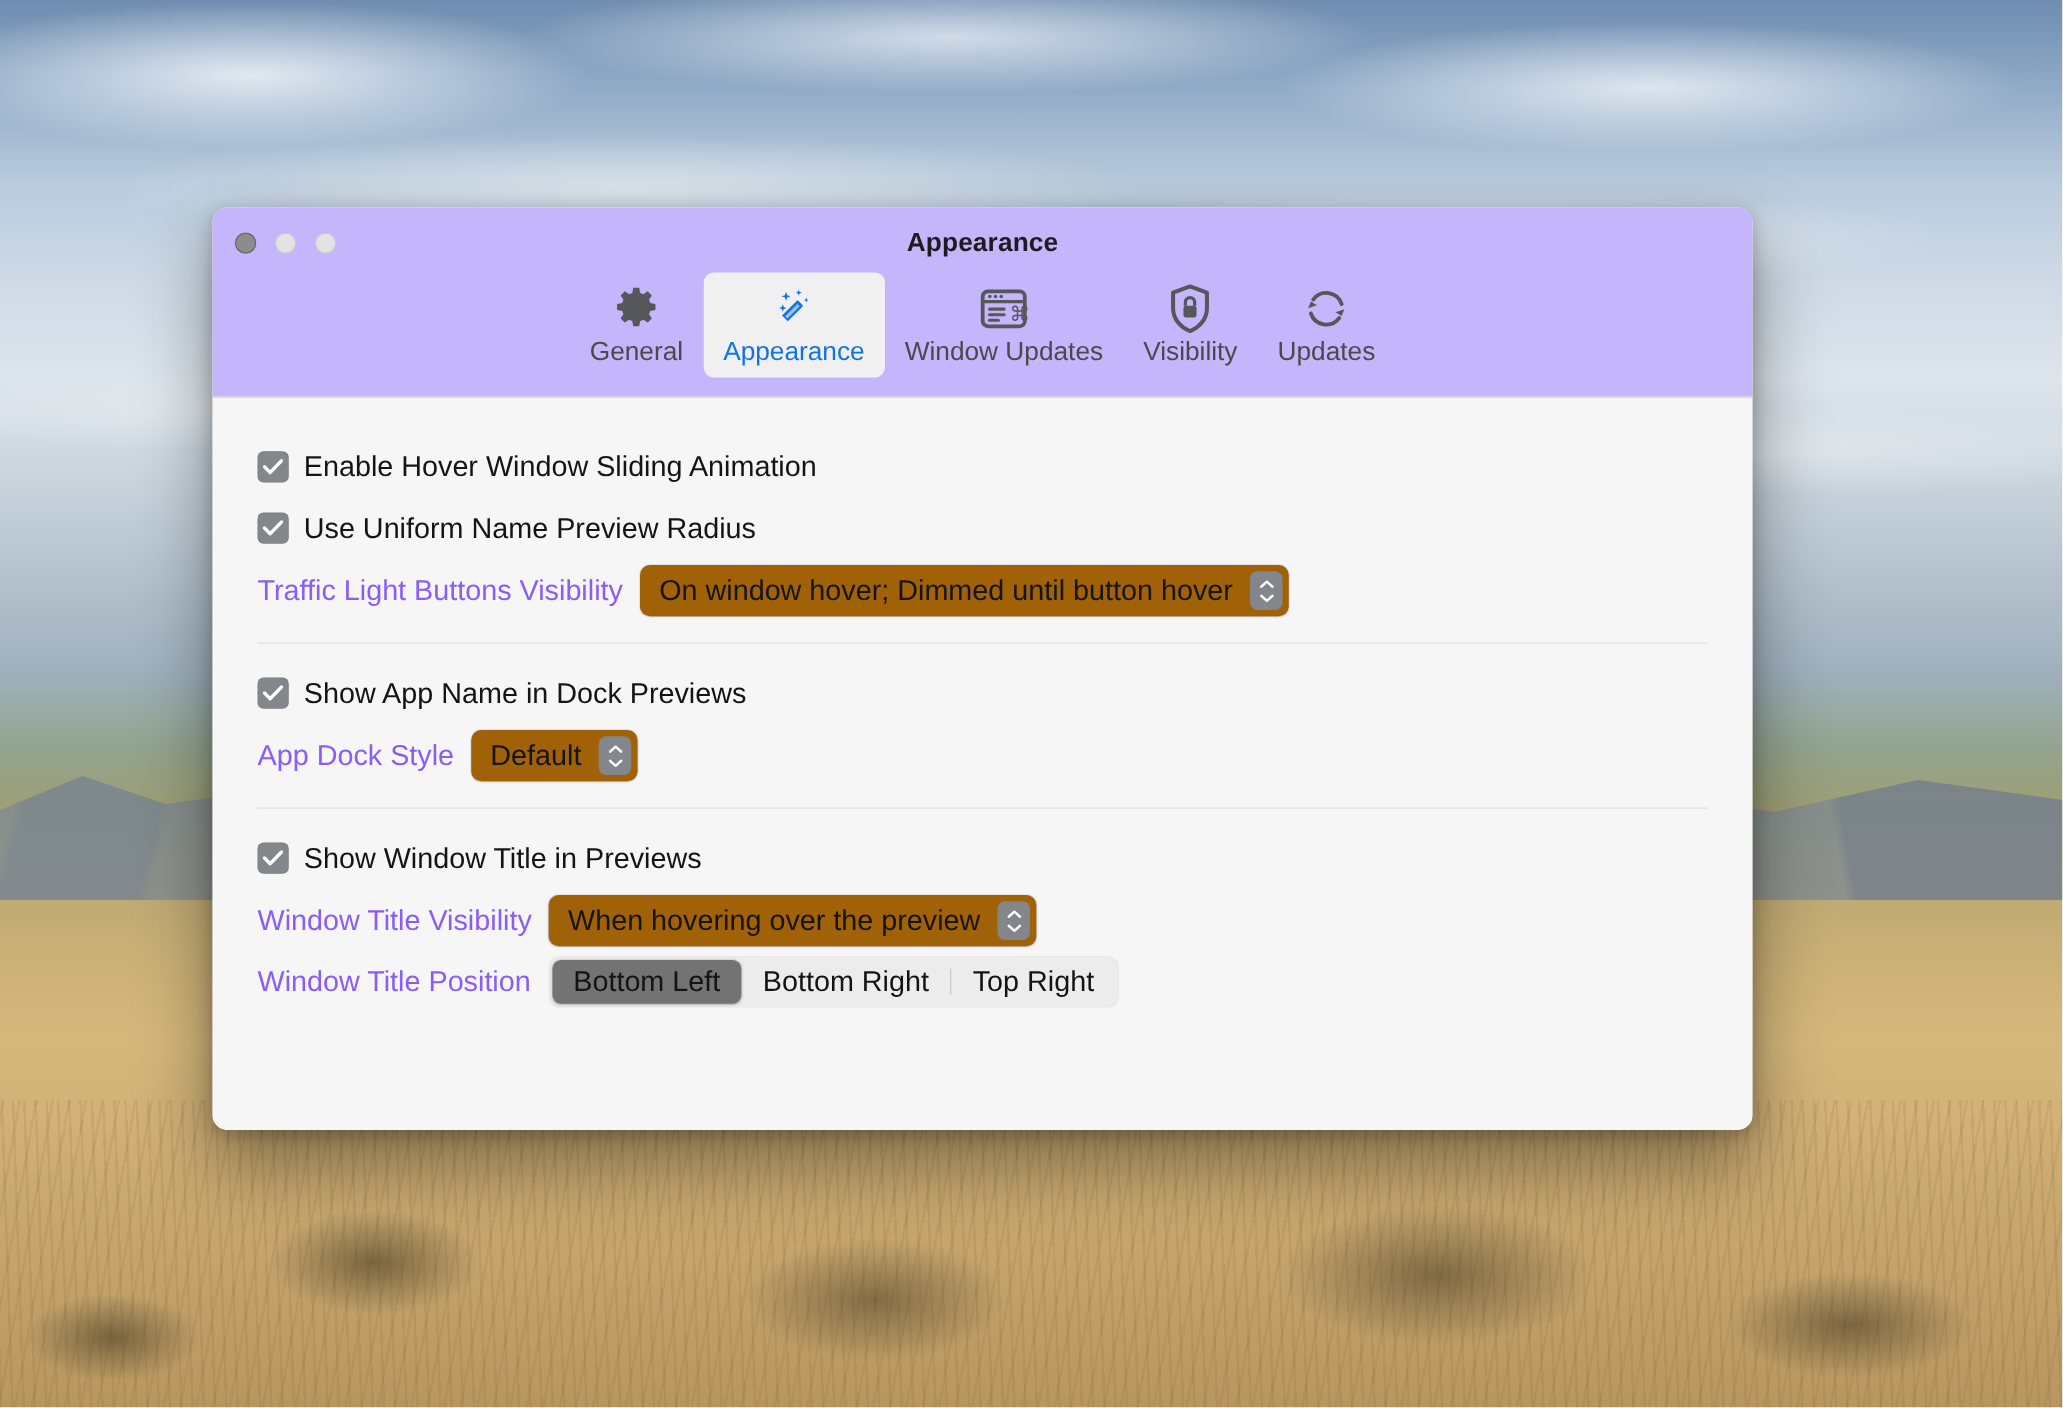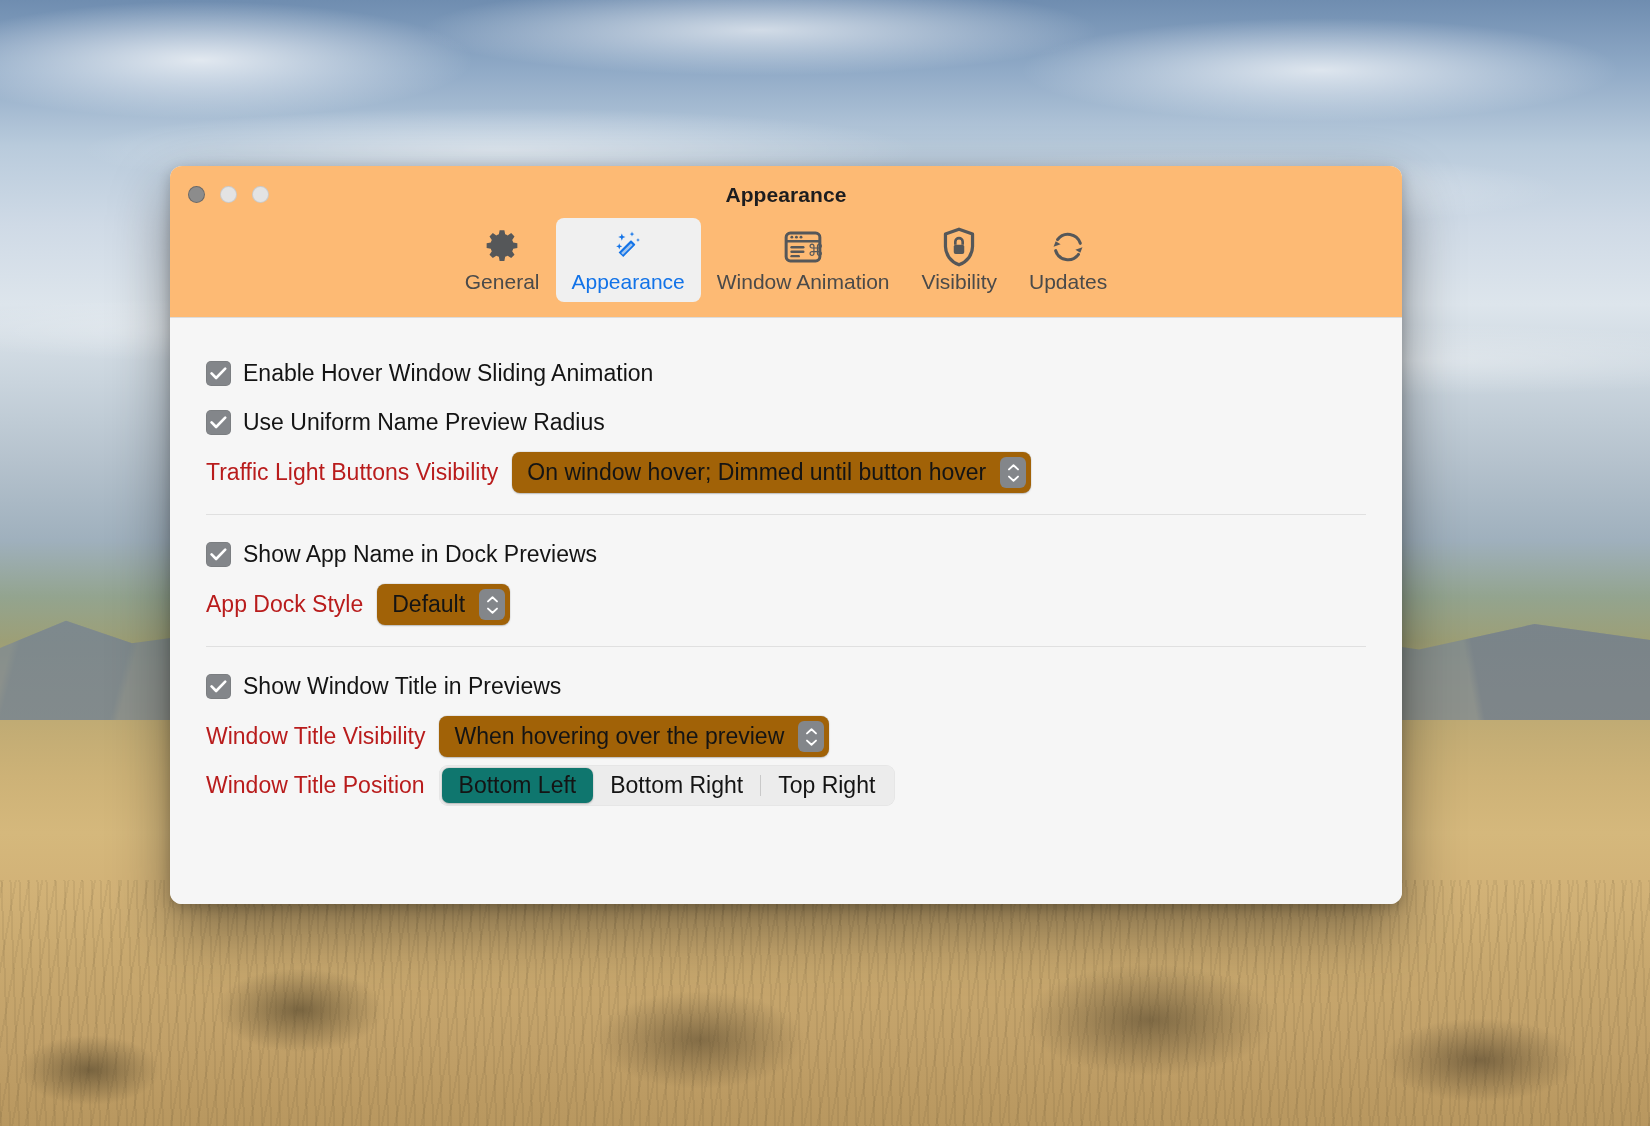--- a/index.html
+++ b/index.html
@@ -87,21 +87,21 @@
     border-radius: 12px;
     box-shadow: 0 26px 60px rgba(0,0,0,.40), 0 4px 14px rgba(0,0,0,.22);
     overflow: hidden;
     display: flex;
     flex-direction: column;
   }
 
   
   .titlebar {
     position: relative;
-    background: #fdba74;
+    background: #c4b5fd;
     border-bottom: 1px solid #dcdcdc;
     padding: 0;
     flex: 0 0 auto;
     height: 152px;
   }
   .traffic {
     position: absolute;
     left: 18px;
     top: 20px;
     display: flex;
@@ -198,21 +198,21 @@
     font-size: 23px;
     color: #141414;
     margin-left: 12px;
     white-space: nowrap;
     text-align: center;
   }
 
   
   .ctl-label {
     font-size: 23px;
-    color: #b91c1c;
+    color: #8b5cf6;
     white-space: nowrap;
     margin-right: 14px;
   }
 
   
   .popup {
     display: inline-flex;
     align-items: center;
     background: #a16207;
     border-radius: 8px;
@@ -255,21 +255,21 @@
     color: #141414;
     padding: 0 17px;
     height: 35px;
     display: flex;
     align-items: center;
     border-radius: 7px;
     white-space: nowrap;
     cursor: default;
   }
   .seg.sel {
-    background: #0f766e;
+    background: #737373;
     box-shadow: 0 .5px 2px rgba(0,0,0,.22), 0 0 0 .5px rgba(0,0,0,.05);
   }
   .segdiv {
     width: 1px;
     height: 21px;
     background: #c9c9c9;
   }
 </style>
 </head>
 <body>
@@ -327,21 +327,21 @@
             <line x1="2.2" y1="8.0" x2="25.8" y2="8.0" stroke="#555759" stroke-width="1.7"></line>
             <circle cx="6.2" cy="5.1" r="1.0" fill="#555759"></circle>
             <circle cx="9.4" cy="5.1" r="1.0" fill="#555759"></circle>
             <circle cx="12.6" cy="5.1" r="1.0" fill="#555759"></circle>
             <line x1="6.0" y1="12.2" x2="14.2" y2="12.2" stroke="#555759" stroke-width="1.7" stroke-linecap="round"></line>
             <line x1="6.0" y1="15.3" x2="14.2" y2="15.3" stroke="#555759" stroke-width="1.7" stroke-linecap="round"></line>
             <line x1="6.0" y1="18.4" x2="11.0" y2="18.4" stroke="#555759" stroke-width="1.7" stroke-linecap="round"></line>
             <text x="17.2" y="18.6" font-family="'Liberation Sans', sans-serif" font-size="11.5" fill="#555759">⌘</text>
           </svg>
         </span>
-        <span class="tlabel">Window Animation</span>
+        <span class="tlabel">Window Updates</span>
       </div>
 
       <div class="tab">
         <span class="ticon">
           <svg width="34" height="40" viewBox="0 0 22 26">
             <path d="M11 1.4 2.2 4.6v8.1c0 5.4 3.6 9.9 8.8 11.9 5.2-2 8.8-6.5 8.8-11.9V4.6L11 1.4z" fill="none" stroke="#555759" stroke-width="2.1" stroke-linejoin="round"></path>
             <rect x="7.6" y="11.5" width="6.8" height="6.0" rx="1.2" fill="#555759"></rect>
             <path d="M8.6 11.5v-1.9a2.4 2.4 0 0 1 4.8 0v1.9" fill="none" stroke="#555759" stroke-width="1.7"></path>
           </svg>
         </span>

